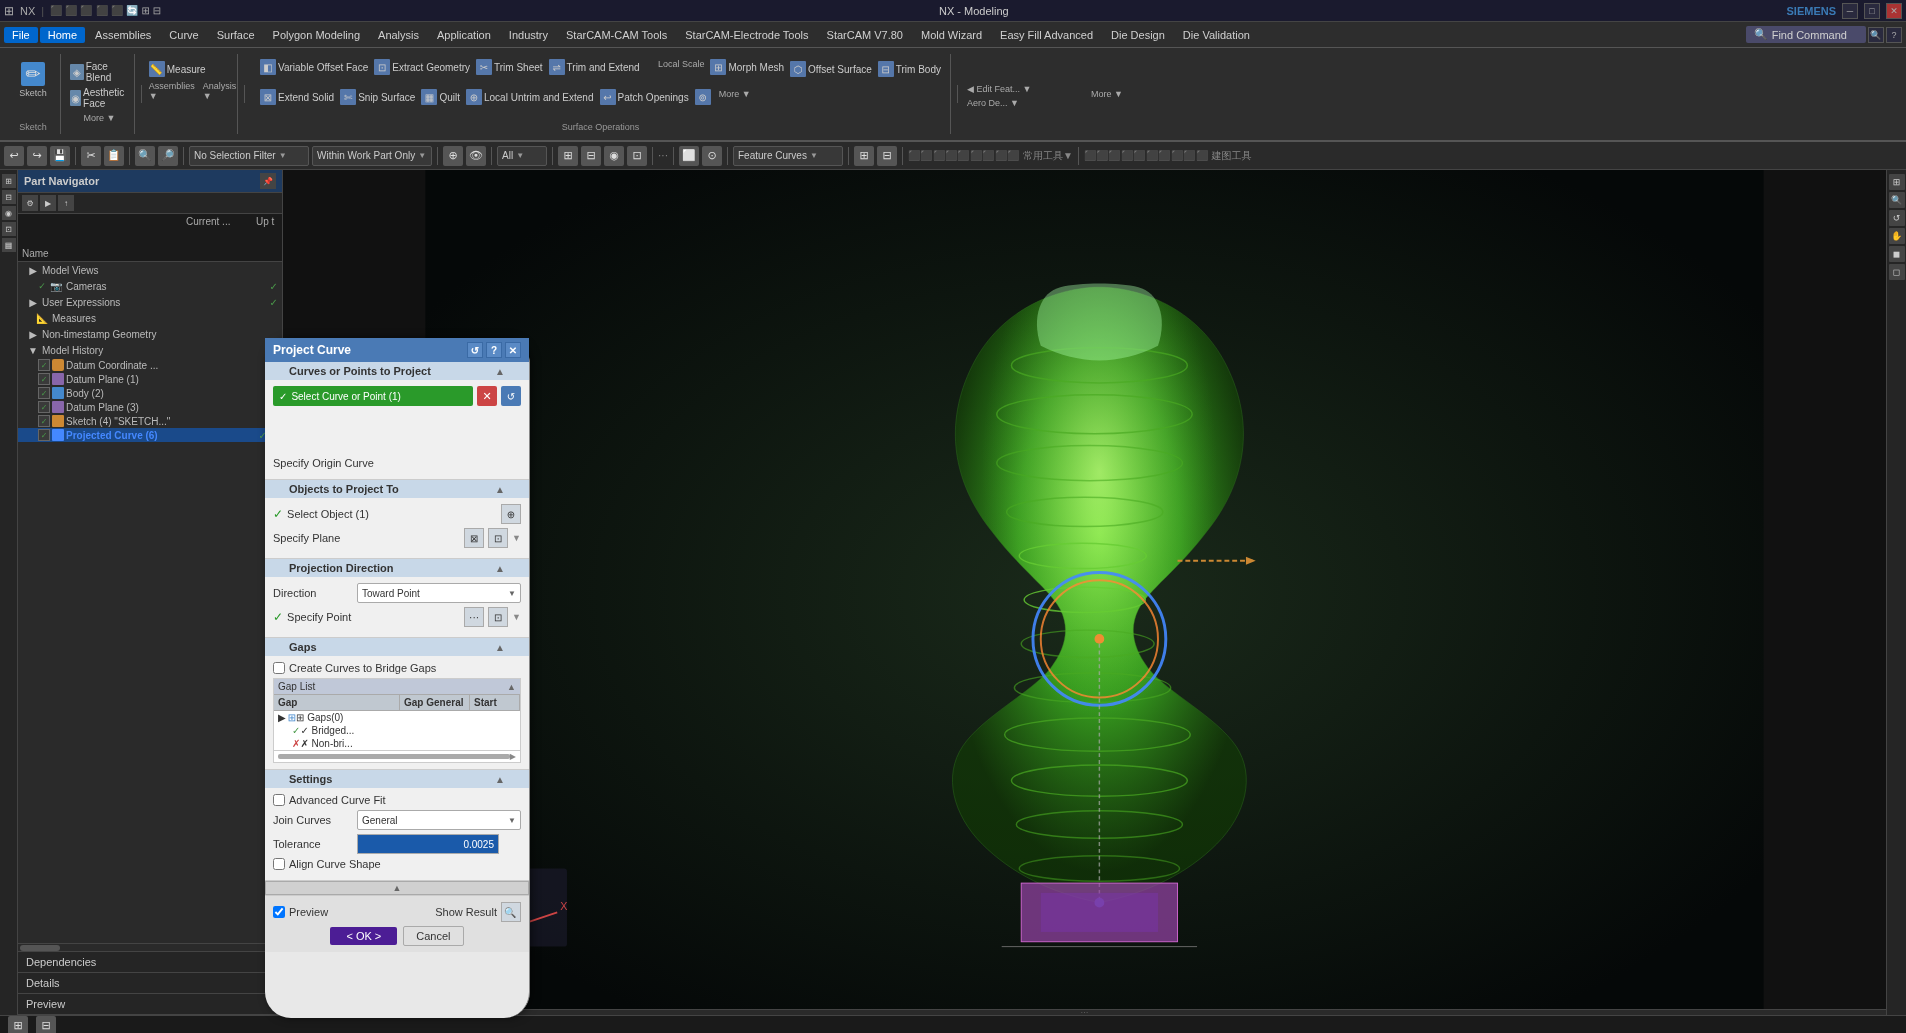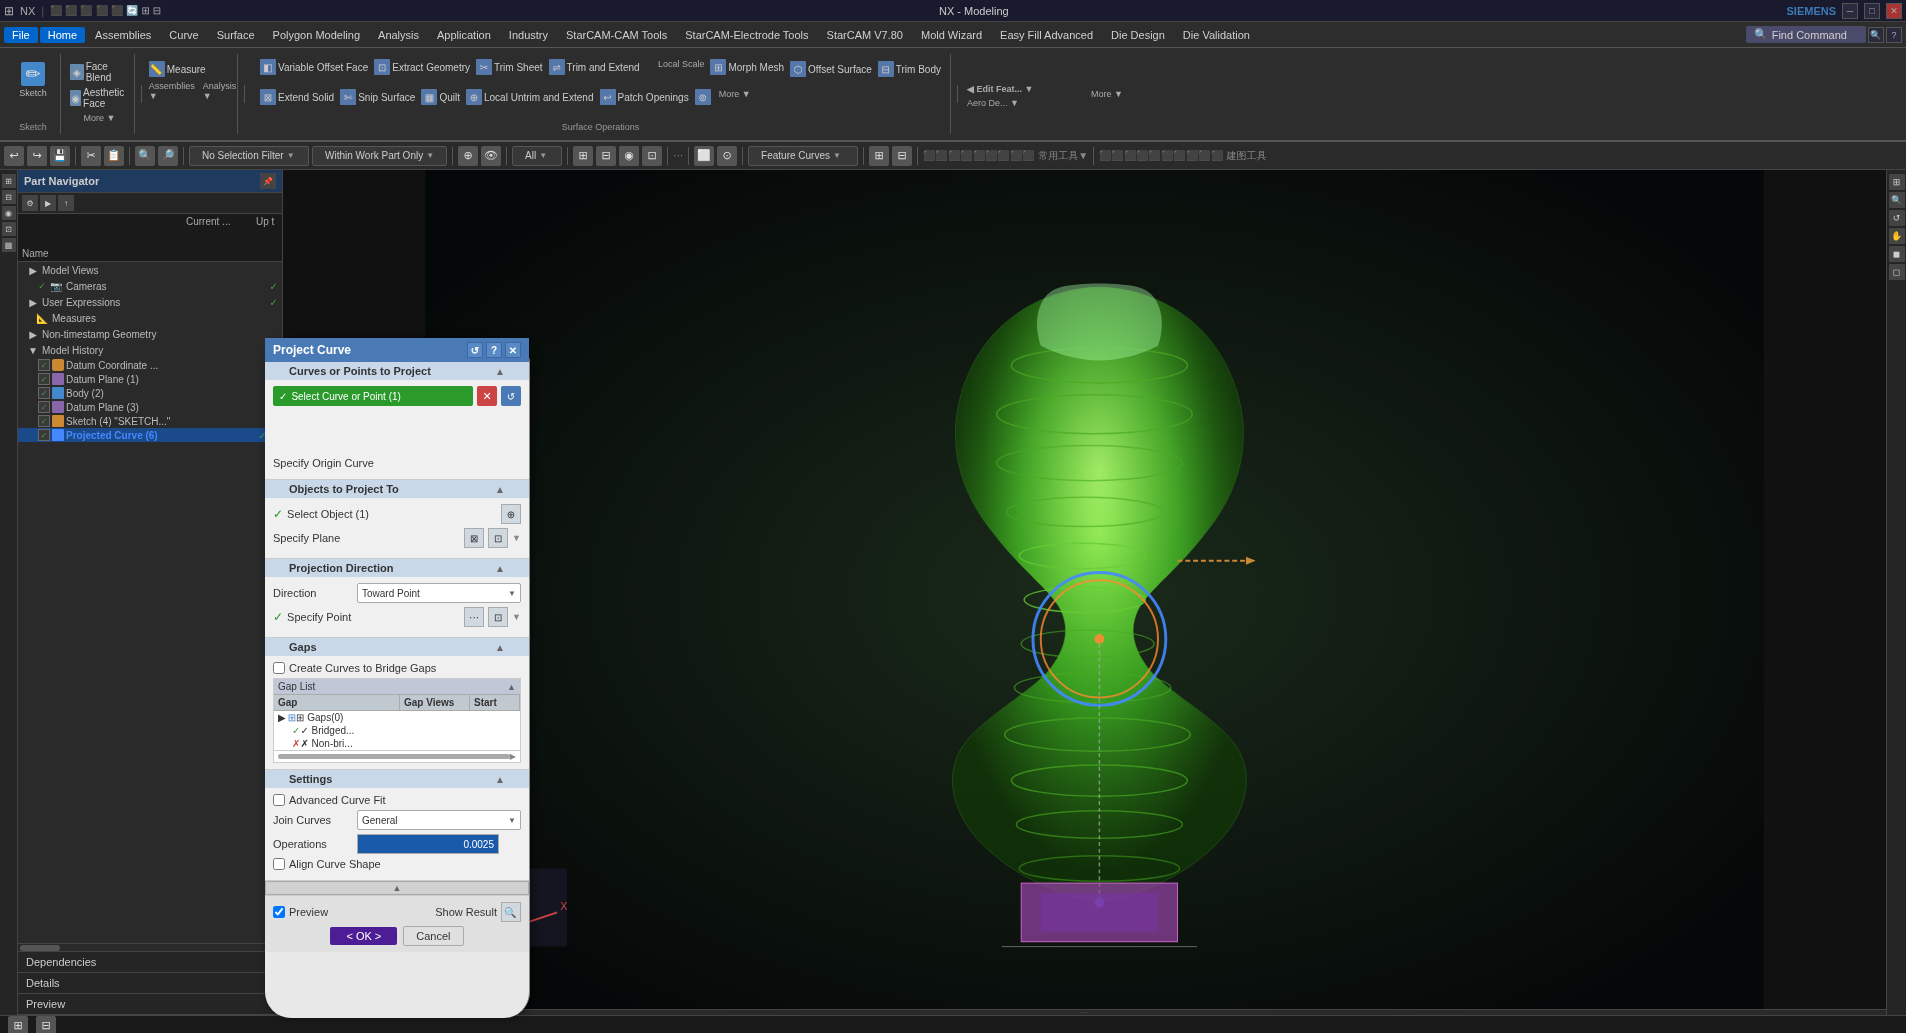--- a/index.html
+++ b/index.html
@@ -24,21 +24,21 @@
     .ribbon-btn { display: flex; flex-direction: column; align-items: center; padding: 2px 4px; cursor: pointer; border-radius: 2px; min-width: 40px; }
     .ribbon-btn .icon { width: 24px; height: 24px; background: #666; border-radius: 2px; display: flex; align-items: center; justify-content: center; font-size: 14px; }
     .ribbon-btn .label { font-size: 9px; color: #bbb; text-align: center; margin-top: 2px; line-height: 1.2; }
     .ribbon-btn-sm { display: flex; align-items: center; gap: 2px; padding: 1px 3px; cursor: pointer; border-radius: 2px; font-size: 10px; color: #ccc; }
     .ribbon-btn-sm .icon-sm { width: 16px; height: 16px; background: #666; border-radius: 1px; display: flex; align-items: center; justify-content: center; font-size: 10px; }
 
     
     .toolbar-row { display: flex; align-items: center; height: 28px; background: #2a2a2a; border-bottom: 1px solid #444; padding: 0 4px; gap: 3px; overflow: hidden; }
     .toolbar-separator { width: 1px; height: 18px; background: #555; margin: 0 2px; }
     .tb-icon { width: 20px; height: 20px; background: #555; border-radius: 2px; display: flex; align-items: center; justify-content: center; cursor: pointer; font-size: 11px; color: #ddd; }
-    .tb-dropdown { display: flex; align-items: center; background: #383838; border: 1px solid #555; border-radius: 2px; height: 20px; padding: 0 12px; font-size: 10px; color: #ccc; cursor: pointer; gap: 3px; min-width: 120px; }
+    .tb-dropdown { display: flex; align-items: center; background: #383838; border: 1px solid #555; border-radius: 2px; height: 20px; padding: 0 4px; font-size: 10px; color: #ccc; cursor: pointer; gap: 3px; min-width: 120px; }
     .tb-dropdown-arrow { font-size: 8px; color: #999; }
 
     
     .left-panel { width: 265px; background: #2a2a2a; border-right: 1px solid #444; display: flex; flex-direction: column; }
     .panel-header { background: #1e3a5f; padding: 3px 6px; font-size: 11px; font-weight: bold; color: #ccc; border-bottom: 1px solid #444; display: flex; align-items: center; justify-content: space-between; }
     .panel-toolbar { display: flex; align-items: center; background: #252525; border-bottom: 1px solid #444; padding: 2px 4px; gap: 2px; }
     .nav-col-headers { display: flex; background: #1a1a1a; border-bottom: 1px solid #444; font-size: 10px; color: #aaa; }
     .nav-col { padding: 2px 4px; }
     .nav-col.name { flex: 1; margin-top: 32px; }
     .nav-col.curr { width: 70px; }
@@ -275,21 +275,21 @@
       <div class="ribbon-btn-sm" style="margin-top:2px;">
         <span style="font-size:9px; color:#aaa;">More ▼</span>
       </div>
       <div class="ribbon-group-label" style="position:static; margin-top:auto;">Surface Operations</div>
     </div>
 
     <div class="toolbar-separator"></div>
 
     <div style="display:flex; flex-direction:column; gap:2px; margin-top:4px; min-width:120px;">
       <div class="ribbon-btn-sm">
-        <span style="font-size:9px; color:#aaa;font-weight:bold;">◀ Edit Feat... ▼</span>
+        <span style="font-size:9px; color:#aaa;">◀ Edit Feat... ▼</span>
       </div>
       <div class="ribbon-btn-sm">
         <span style="font-size:9px; color:#aaa;">Aero De... ▼</span>
       </div>
     </div>
 
     <div class="ribbon-btn-sm">
       <span style="font-size:9px; color:#aaa;">More ▼</span>
     </div>
   </div>
@@ -586,21 +586,21 @@
         </div>
 
         <div style="margin-top:4px; border:1px solid #ccc; background:white;">
           <div style="display:flex; align-items:center; justify-content:space-between; background:#c0c8d8; padding:2px 4px; border-bottom:1px solid #aaa;">
             <span style="font-size:10px; font-weight:normal; color:#333;">Gap List</span>
             <span style="font-size:9px; color:#666;">▲</span>
           </div>
 
           <div class="gap-tree-header">
             <div class="gap-col gap-name">Gap</div>
-            <div class="gap-col gap-len">Gap Views</div>
+            <div class="gap-col gap-len">Gap General</div>
             <div class="gap-col gap-start">Start</div>
           </div>
 
           <div class="gap-tree-row">
             <span style="margin-right:2px;">▶</span>
             <span style="color:#4488cc;">⊞</span>
             <span style="color:#333; font-size:10px;">⊞ Gaps(0)</span>
           </div>
           <div class="gap-tree-row" style="padding-left:18px;">
             <span style="color:#4a9a4a;">✓</span>
@@ -632,21 +632,21 @@
           </label>
         </div>
         <div class="settings-row">
           <span class="dialog-label">Join Curves</span>
           <div class="select-field" style="flex:1;">
             <span style="flex:1;">General</span>
             <span class="select-arrow">▼</span>
           </div>
         </div>
         <div class="settings-row">
-          <span class="dialog-label">Operations</span>
+          <span class="dialog-label">Tolerance</span>
           <input type="text" class="input-field" value="0.0025" style="">
         </div>
         <div class="settings-row">
           <label class="checkbox-label">
             <input type="checkbox" style="">
             <span>Align Curve Shape</span>
           </label>
         </div>
       </div>
     </div>

